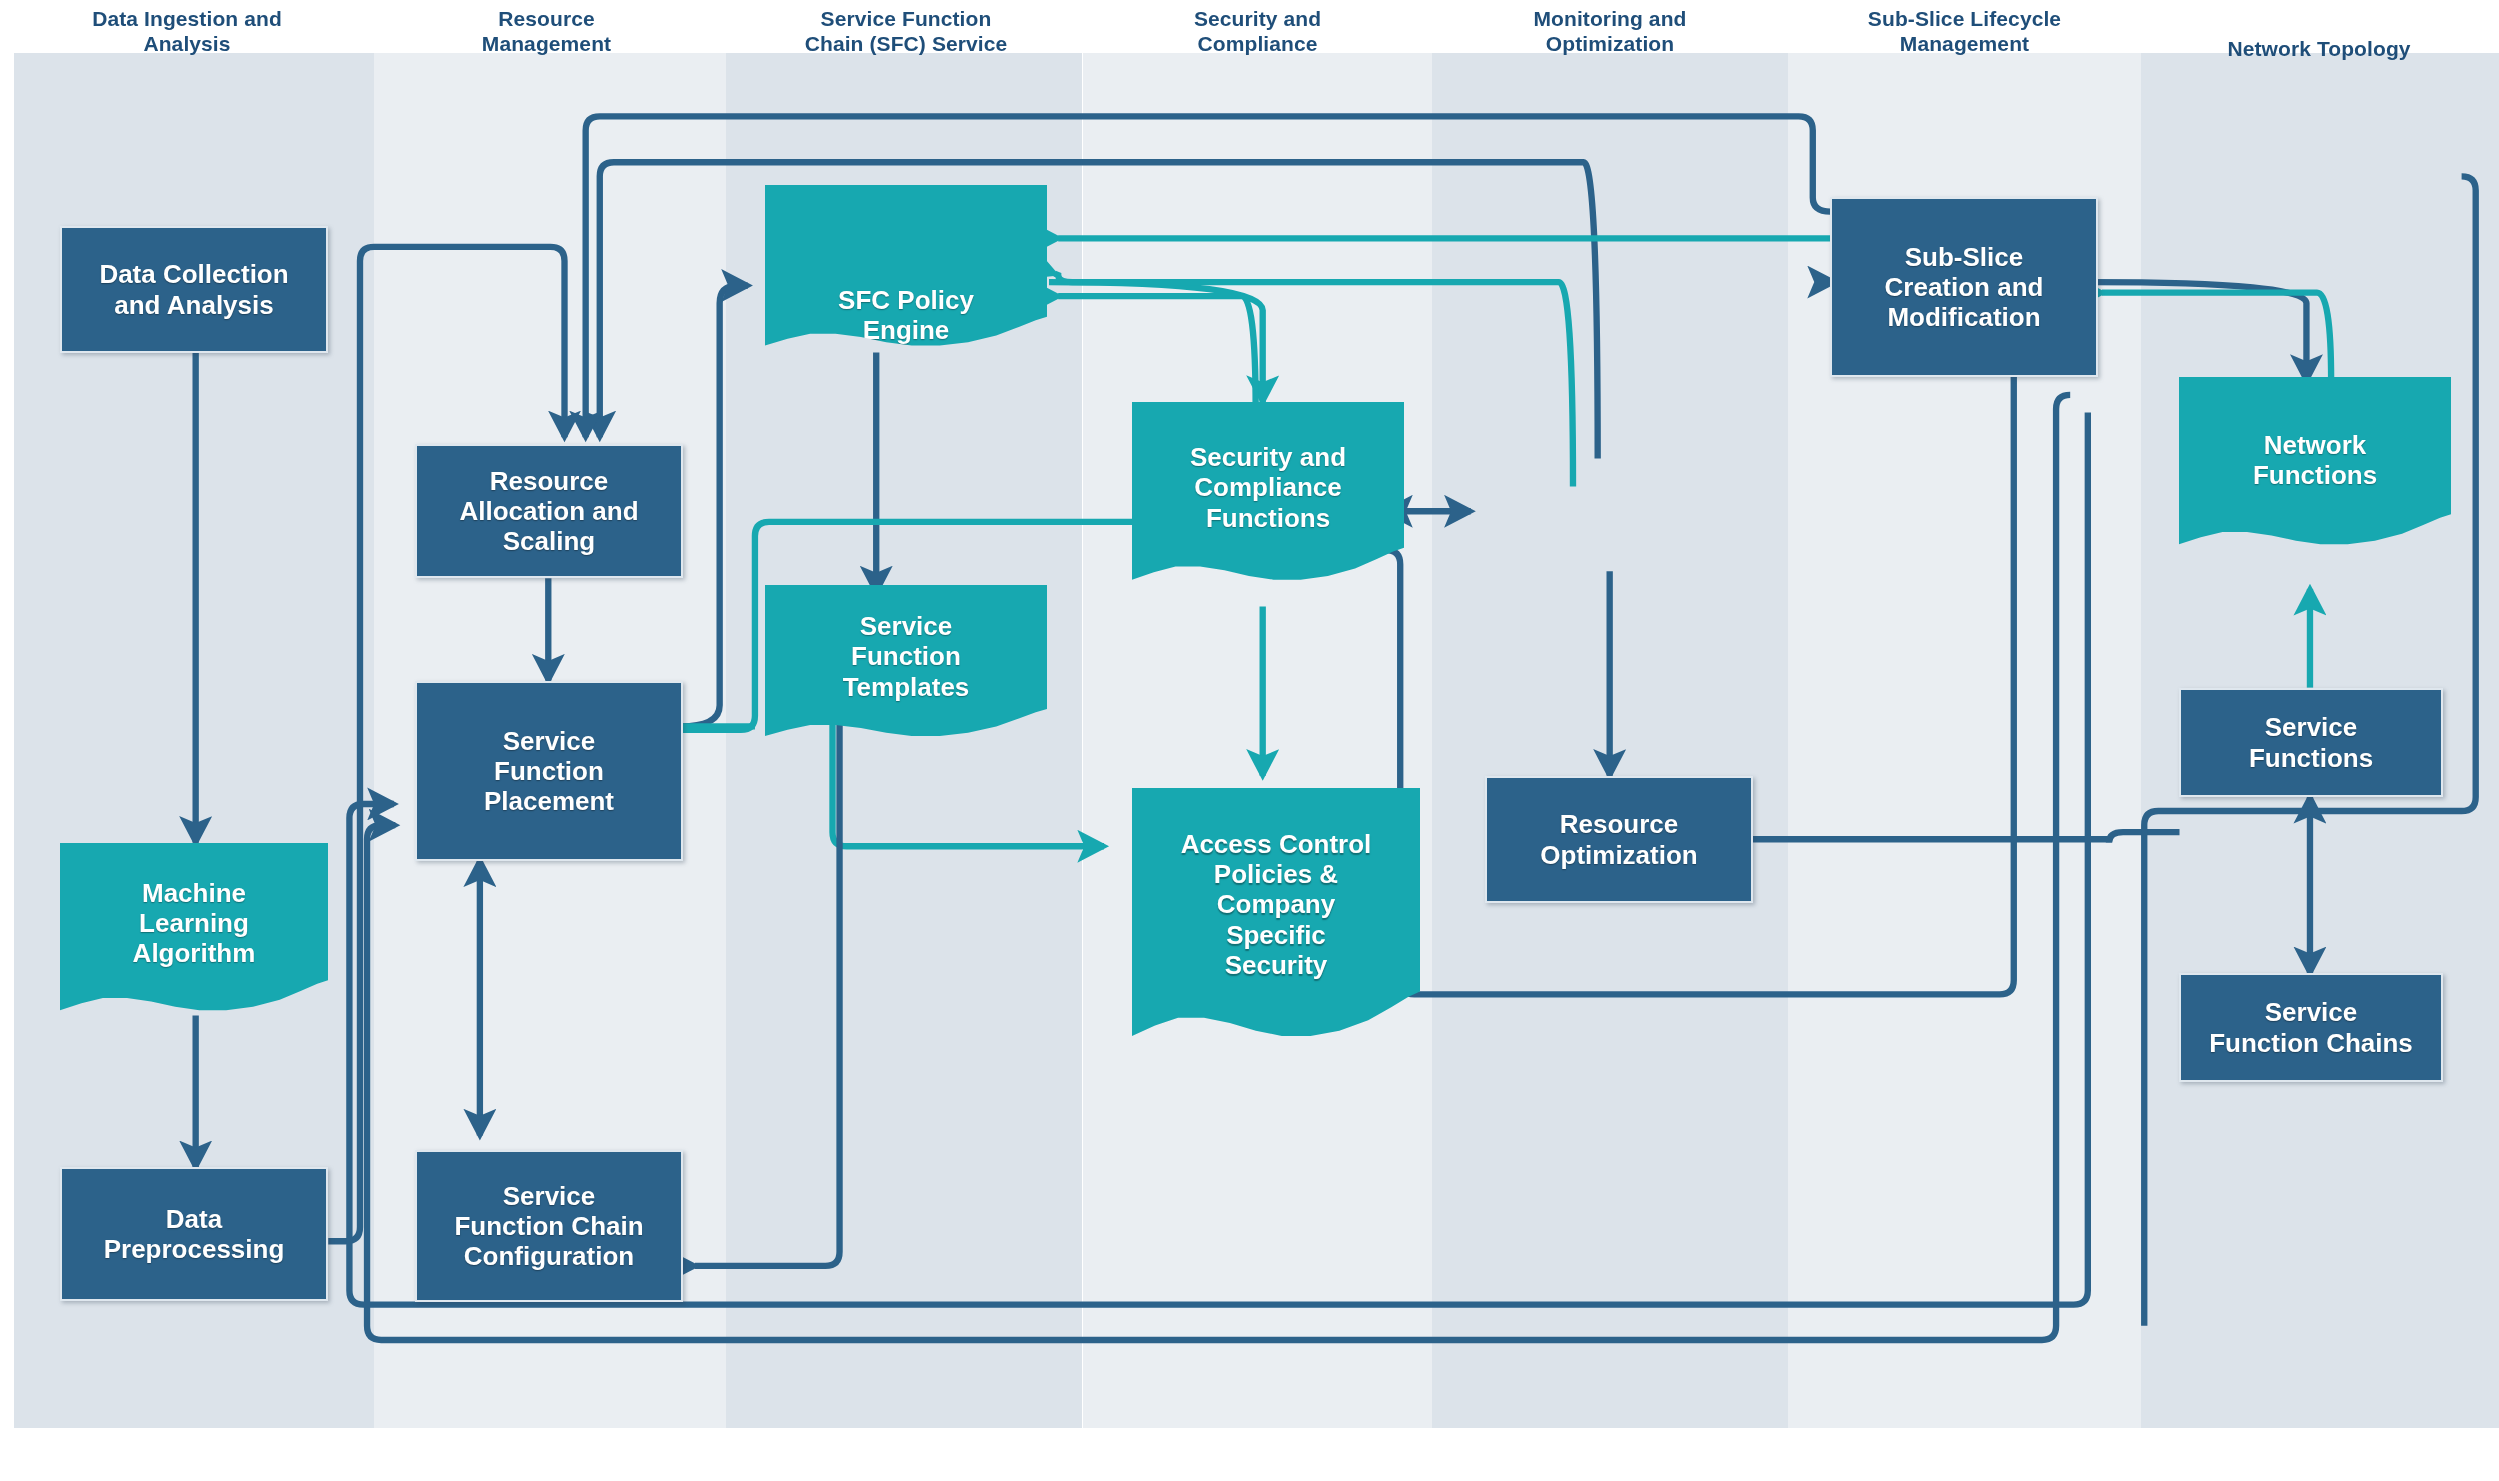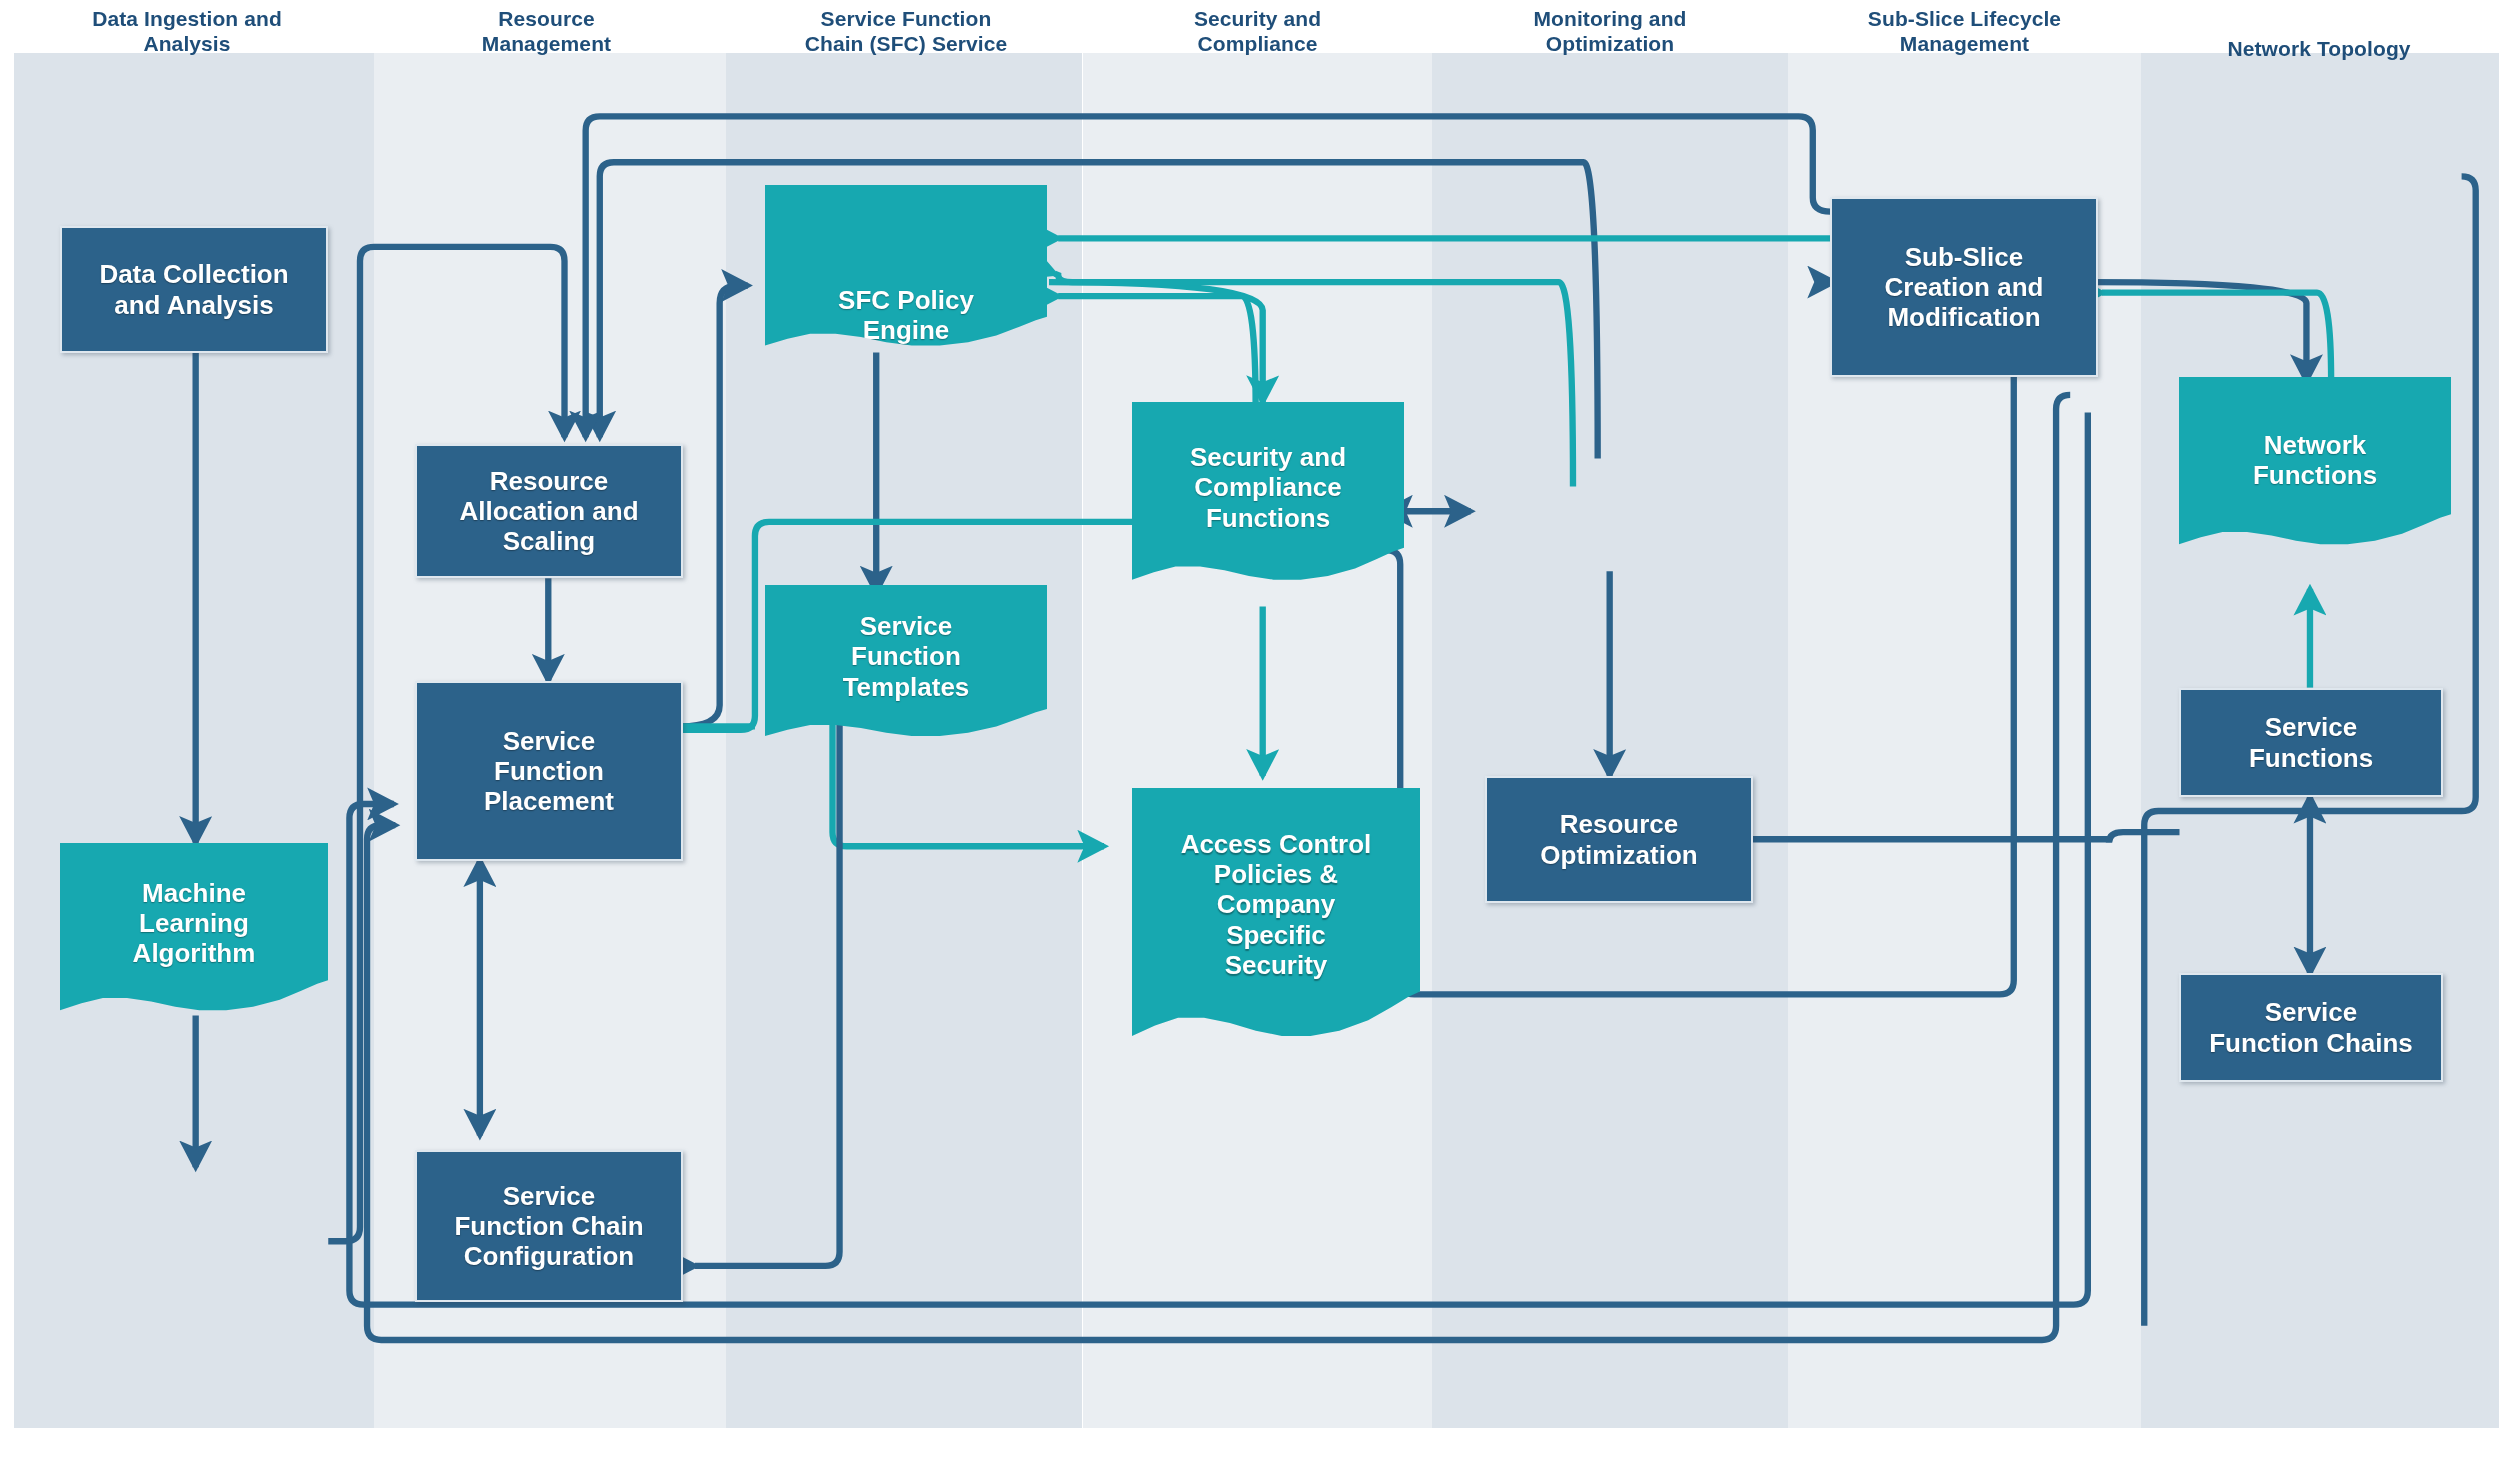--- a/index.html
+++ b/index.html
@@ -157,20 +157,23 @@
 
     <path class="wd" d="M2960,585 L2960,1830 Q2960,1850 2940,1850 L515,1850 Q495,1850 495,1830 L495,1160 Q495,1140 515,1140 L558,1140" marker-end="url(#ad)"></path>
   </svg>
 
   <div class="node dark" style="left:60px;  top:226px; width:268px; height:127px;">
     <span class="lbl">Data Collection<br>and Analysis</span>
   </div>
   <div class="node teal" style="left:60px;  top:843px; width:268px; height:176px;">
     <span class="lbl">Machine<br>Learning<br>Algorithm</span>
   </div>
+  <div class="node dark" style="left:60px;  top:1167px; width:268px; height:134px;">
+    <span class="lbl">Data<br>Preprocessing</span>
+  </div>
 
   <div class="node dark" style="left:415px; top:444px; width:268px; height:134px;">
     <span class="lbl">Resource<br>Allocation and<br>Scaling</span>
   </div>
   <div class="node dark" style="left:415px; top:681px; width:268px; height:180px;">
     <span class="lbl">Service<br>Function<br>Placement</span>
   </div>
   <div class="node dark" style="left:415px; top:1150px; width:268px; height:152px;">
     <span class="lbl">Service<br>Function Chain<br>Configuration</span>
   </div>

